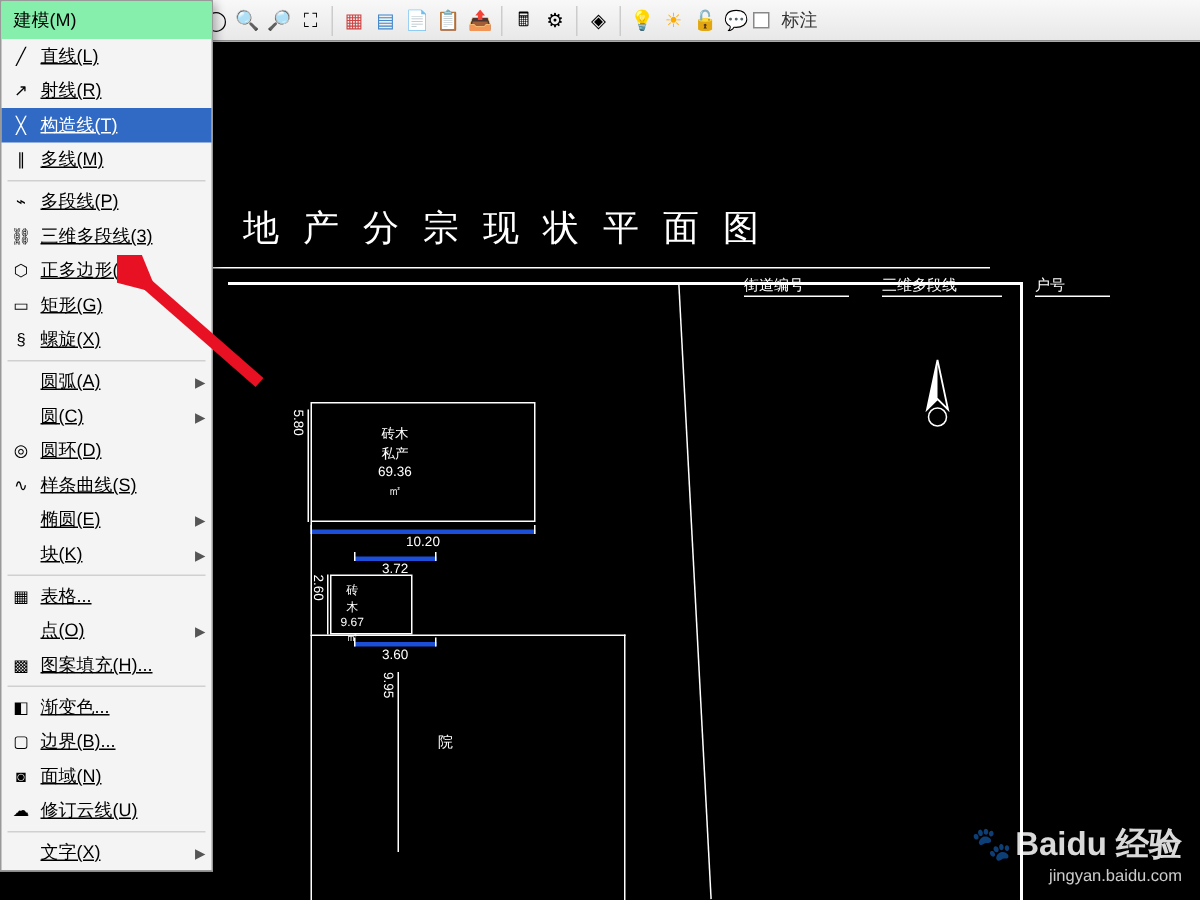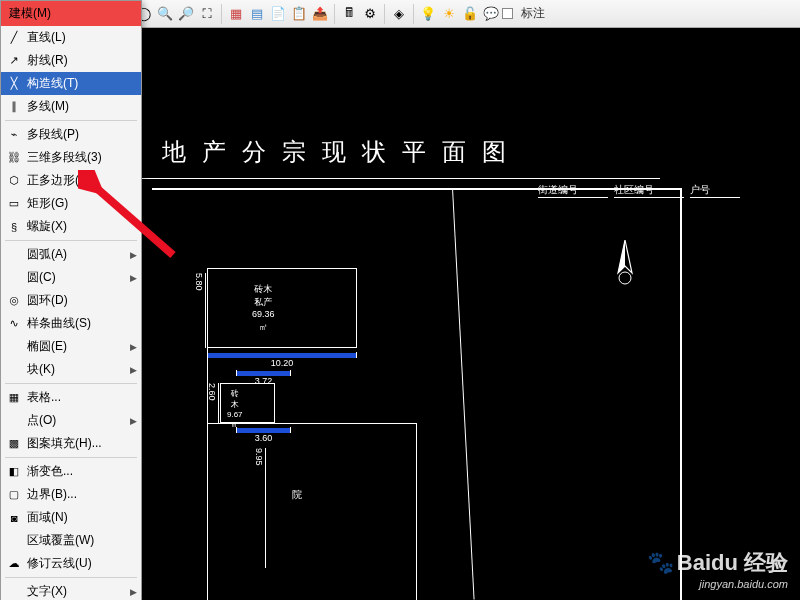--- a/index.html
+++ b/index.html
@@ -7,58 +7,58 @@
 
 .toolbar { height: 28px; background: linear-gradient(#f8f8f8, #e8e8e8); border-bottom: 1px solid #aaa; display: flex; align-items: center; padding: 0 2px; gap: 1px; position: relative; z-index: 5; }
 .toolbar .sep { width: 1px; height: 20px; background: #ccc; margin: 0 3px; }
 .tb-icon { width: 20px; height: 20px; display: inline-flex; align-items: center; justify-content: center; font-size: 13px; cursor: pointer; }
 .tb-label { font-size: 12px; color: #333; margin-left: 4px; }
 .checkbox-box { width: 11px; height: 11px; border: 1px solid #888; background: #fff; display: inline-block; margin-right: 3px; }
 
 .canvas-area { position: absolute; top: 28px; left: 0; right: 0; bottom: 0; background: #000; }
 
 .menu { position: absolute; top: 0; left: 0; width: 142px; background: #f4f4f4; border: 1px solid #999; box-shadow: 2px 2px 6px rgba(0,0,0,0.3); z-index: 10; }
-.menu-title { padding: 4px 8px; font-size: 12px; background: #ef4444; }
+.menu-title { padding: 4px 8px; font-size: 12px; background: #86efac; }
 .menu-sep { height: 1px; background: #d0d0d0; margin: 2px 4px; }
 .menu-item { display: flex; align-items: center; padding: 3px 4px; font-size: 12px; cursor: pointer; position: relative; }
 .menu-item.selected { background: #316ac5; color: #fff; }
 .menu-icon { width: 18px; height: 16px; display: inline-flex; align-items: center; justify-content: center; margin-right: 4px; font-size: 11px; }
-.menu-label { flex: 1; }
+.menu-label { flex: 1; text-decoration: underline; }
 .menu-arrow { font-size: 9px; color: #555; }
 
 .drawing { position: absolute; top: 28px; left: 142px; right: 0; bottom: 0; color: #fff; }
 .drawing-title { position: absolute; top: 108px; left: 20px; font-size: 24px; letter-spacing: 16px; font-family: "SimSun", serif; }
 .title-line { position: absolute; top: 150px; left: 0; right: 140px; height: 1px; background: #fff; }
-.header-labels { position: absolute; top: 155px; right: 60px; font-size: 10px; display: flex; gap: 6px; }
+.header-labels { position: absolute; top: 155px; right: 60px; font-size: 10px; display: flex; gap: 22px; }
 .header-labels span { border-bottom: 1px solid #fff; padding: 0 30px 0 0; }
 
 .compass { position: absolute; top: 210px; right: 160px; width: 30px; height: 50px; }
 
 .plot { position: absolute; top: 160px; left: 10px; }
 .border-outer { position: absolute; top: 0; left: 0; width: 530px; height: 412px; border-top: 2px solid #fff; border-right: 2px solid #fff; }
 .shape1 { position: absolute; top: 80px; left: 55px; width: 150px; height: 80px; border: 1px solid #fff; }
 .shape1-label { position: absolute; top: 95px; left: 100px; font-size: 9px; text-align: center; line-height: 1.4; }
 .shape2 { position: absolute; top: 195px; left: 68px; width: 55px; height: 40px; border: 1px solid #fff; }
 .shape2-label { position: absolute; top: 200px; left: 75px; font-size: 8px; text-align: center; }
 .shape3 { position: absolute; top: 235px; left: 55px; width: 210px; height: 177px; border: 1px solid #fff; border-bottom: none; }
 .shape3-label { position: absolute; top: 300px; left: 140px; font-size: 10px; }
 .vert-line { position: absolute; top: 160px; left: 55px; width: 1px; height: 75px; background: #fff; }
 .slant-line { position: absolute; top: 0; left: 300px; width: 1px; height: 412px; background: #fff; transform: rotate(-3deg); transform-origin: top; }
 
 .dim { position: absolute; font-size: 9px; color: #fff; }
-.dim-h { border-top: 5px solid #1d4ed8; padding-top: 0; text-align: center; }
+.dim-h { border-top: 3px solid #1d4ed8; padding-top: 0; text-align: center; }
 .dim-h::before, .dim-h::after { content: ''; position: absolute; top: -6px; width: 1px; height: 6px; background: #fff; }
 .dim-h::before { left: 0; } .dim-h::after { right: 0; }
 .dim-v { writing-mode: vertical-rl; border-right: 1px solid #fff; padding-right: 1px; }
 
 .arrow-annot { position: absolute; top: 170px; left: 78px; z-index: 20; }
 
 .watermark { position: absolute; bottom: 10px; right: 12px; text-align: right; z-index: 30; }
 .wm-main { font-size: 22px; color: #fff; font-weight: bold; opacity: 0.85; }
-.wm-sub { font-size: 11px; color: #fff; opacity: 0.8; font-style: italic; }
+.wm-sub { font-size: 11px; color: #fff; opacity: 0.8; }
 .wm-paw { display: inline-block; margin-right: 2px; opacity: 0.7; }
 </style>
 </head>
 <body>
 
 <div class="toolbar">
   <span class="tb-icon">✎</span>
   <span class="tb-icon">🖌</span>
   <span class="sep"></span>
   <span class="tb-icon">↶</span>
@@ -183,42 +183,38 @@
       </div>
       <div class="menu-item">
         <span class="menu-icon">▢</span>
         <span class="menu-label">边界(B)...</span>
       </div>
       <div class="menu-item">
         <span class="menu-icon">◙</span>
         <span class="menu-label">面域(N)</span>
       </div>
       <div class="menu-item">
-        <span class="menu-icon"></span>
-        <span class="menu-label">区域覆盖(W)</span>
-      </div>
-      <div class="menu-item">
         <span class="menu-icon">☁</span>
         <span class="menu-label">修订云线(U)</span>
       </div>
       <div class="menu-sep"></div>
       <div class="menu-item">
         <span class="menu-icon"></span>
         <span class="menu-label">文字(X)</span>
         <span class="menu-arrow">▶</span>
       </div>
     </div>
 </div>
 
 <div class="drawing">
   <div class="drawing-title">地产分宗现状平面图</div>
   <div class="title-line"></div>
   <div class="header-labels">
     <span>街道编号</span>
-    <span>社区编号</span>
+    <span>三维多段线</span>
     <span>户号</span>
   </div>
 
   <svg class="compass" viewBox="0 0 30 50">
     <path d="M15 2 L22 35 L15 28 L8 35 Z" fill="none" stroke="#fff" stroke-width="1.2"></path>
     <path d="M15 2 L15 28 L8 35 Z" fill="#fff"></path>
     <circle cx="15" cy="40" r="6" fill="none" stroke="#fff"></circle>
   </svg>
 
   <div class="plot">

